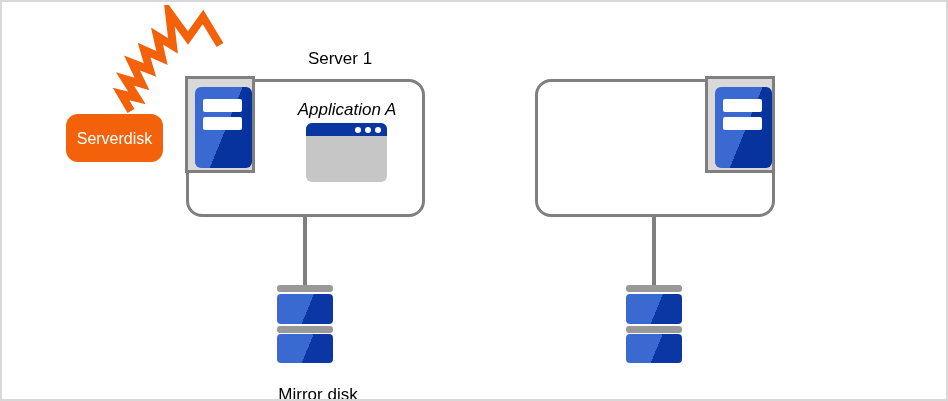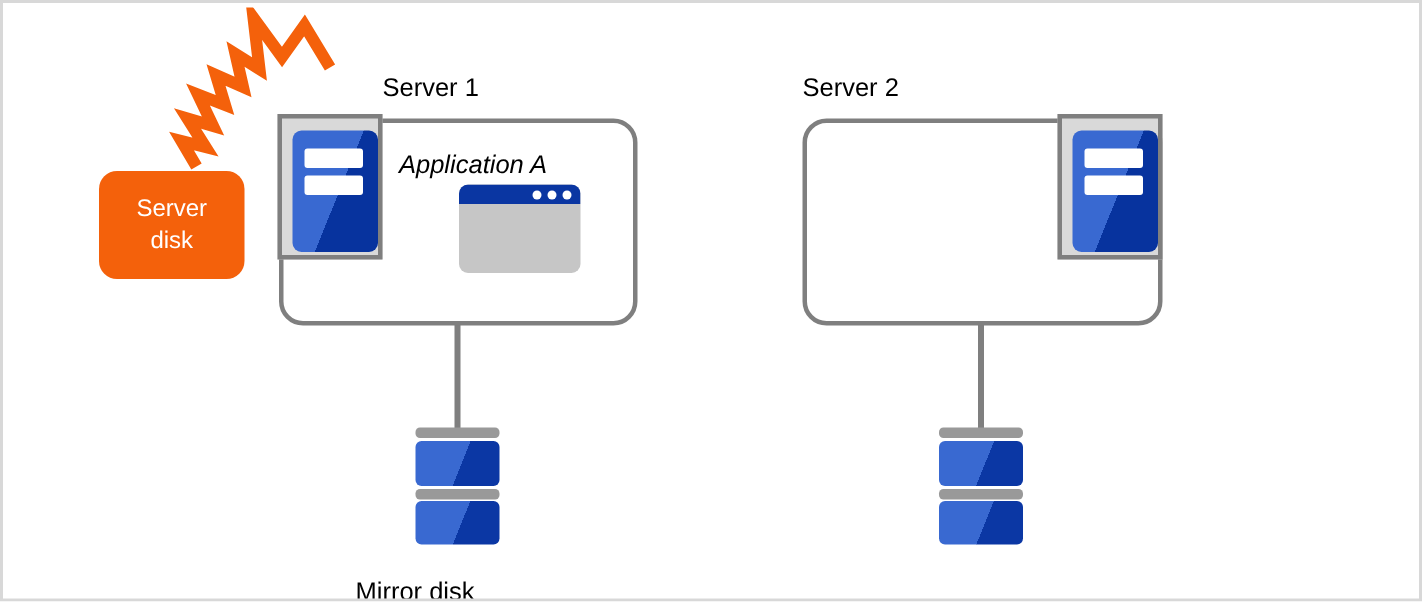--- a/index.html
+++ b/index.html
@@ -9,30 +9,30 @@
     box-sizing:border-box;
     background:#ffffff;
     border:2px solid #d8d8d8;
     font-family:"Liberation Sans", sans-serif;
     color:#000;
     overflow:hidden;
   }
   .abs{position:absolute;}
   .label{
     font-size:17px;
-    text-align:left;
+    text-align:center;
     white-space:nowrap;
     color:#000;
   }
   
   .badge{
-    left:64px;top:112px;width:97px;height:72px;
+    left:64px;top:112px;width:97px;height:48px;
     background:#F4610B;
     border-radius:12px;
-    display:flex;flex-direction:column;align-items:center;justify-content:center;
+    display:flex;flex-direction:row;align-items:center;justify-content:center;
     color:#fff;font-size:16px;line-height:21px;
   }
   
   .lightning{left:103px;top:3px;}
   
   .server-box{
     box-sizing:border-box;
     border:3px solid #7f7f7f;
     border-radius:16px;
     background:#fff;
@@ -123,21 +123,20 @@
   </div>
   <div class="abs label t-app">Application A</div>
   <div class="abs app-icon">
     <div class="app-titlebar">
       <div class="dot"></div>
       <div class="dot"></div>
       <div class="dot"></div>
     </div>
   </div>
 
-  <div class="abs label t-server2">Server 2</div>
   <div class="abs server-box box2"></div>
   <div class="abs icon-container cont2">
     <div class="tower">
       <div class="tower-bar b1"></div>
       <div class="tower-bar b2"></div>
     </div>
   </div>
 
   <div class="abs disk disk1">
     <div class="disk-cap top"></div>

